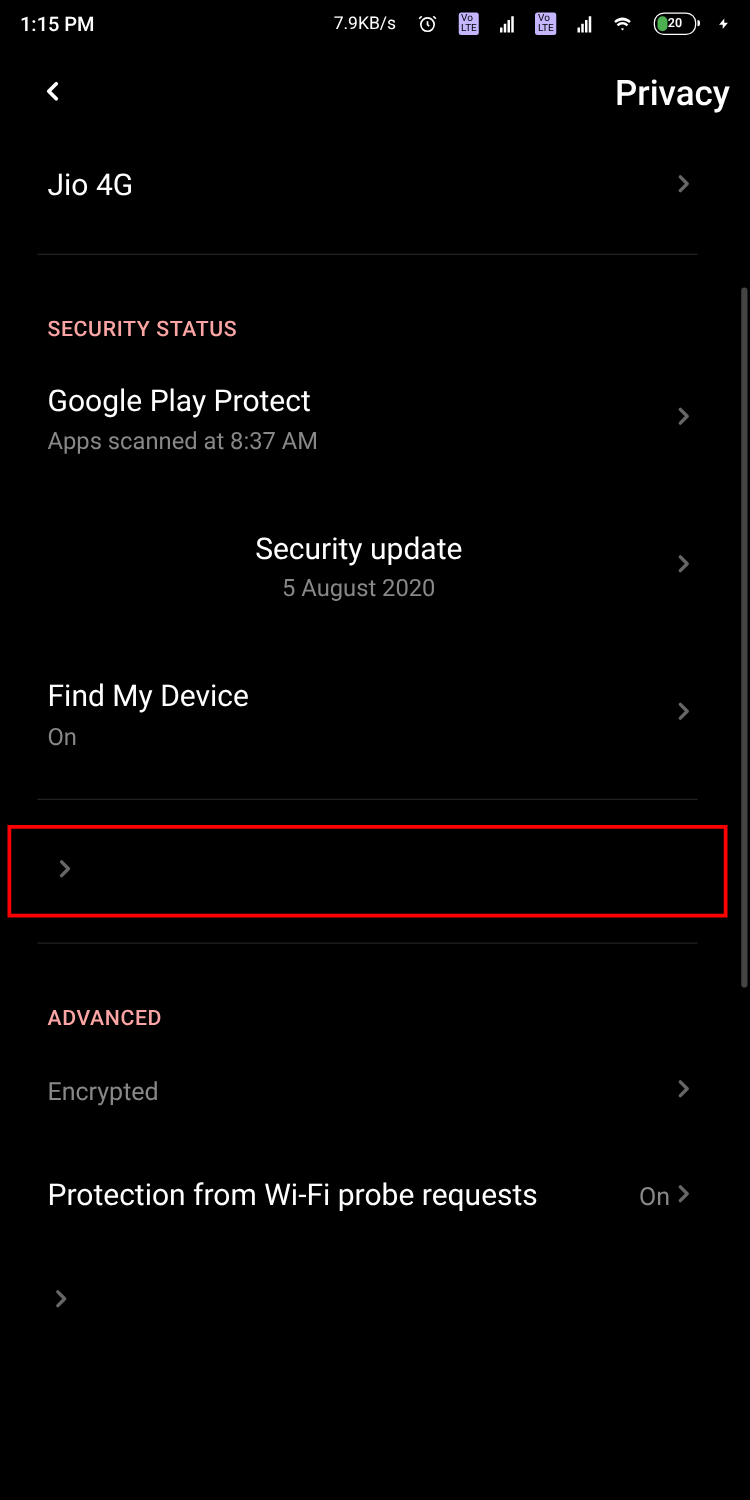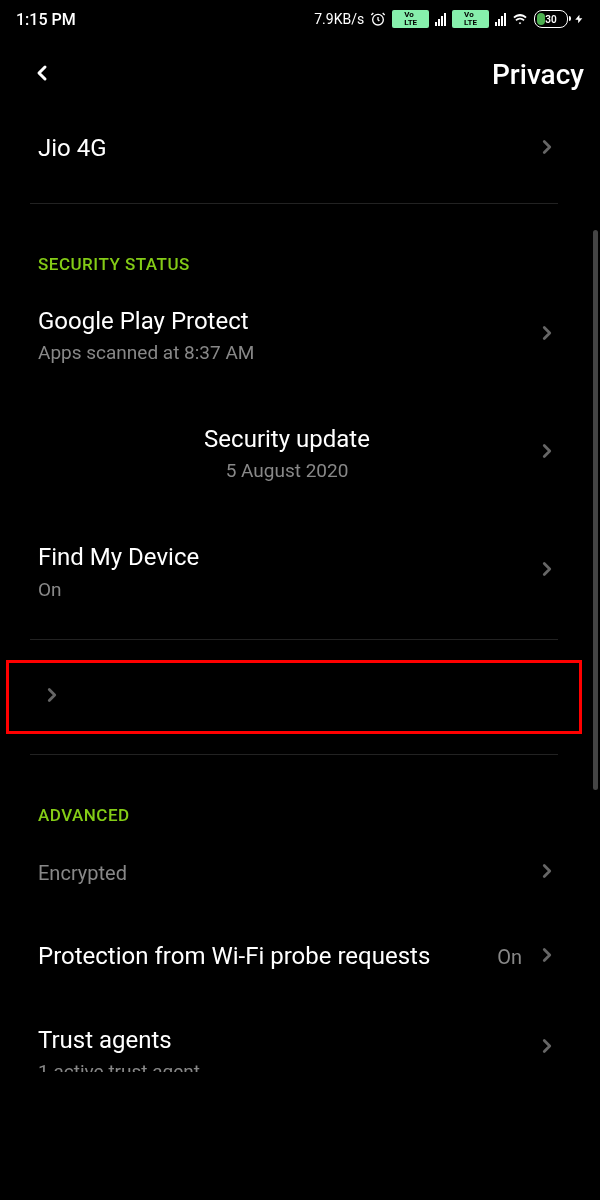--- a/index.html
+++ b/index.html
@@ -23,21 +23,21 @@
       padding: 8px 16px;
       font-size: 16px;
       height: 38px;
     }
     .status-left {
       font-weight: 500;
     }
     .status-right {
       display: flex;
       align-items: center;
-      gap: 6px;
+      gap: 17px;
       font-size: 14px;
     }
     .status-icon {
       display: inline-flex;
       align-items: center;
     }
     .battery {
       display: inline-flex;
       align-items: center;
       border: 1.5px solid #fff;
@@ -109,52 +109,51 @@
       line-height: 1.3;
     }
     .list-item-subtitle {
       font-size: 19px;
       color: #888;
       margin-top: 4px;
     }
     .list-item-value {
       font-size: 20px;
       color: #888;
-      margin-right: 14px;
     }
     .chevron {
       color: #666;
       flex-shrink: 0;
     }
     .section-header {
       padding: 30px 38px 14px 38px;
       font-size: 17px;
-      color: #84cc16;
+      color: #fca5a5;
       letter-spacing: 0.5px;
       font-weight: 500;
     }
     .divider {
       height: 1px;
       background: #222;
       margin: 20px 30px;
     }
     .highlight-box {
       border: 3px solid #ff0000;
       margin: 0 6px;
     }
     .highlight-box .list-item {
       padding-left: 32px;
       padding-right: 24px;
     }
     .lte-badge {
-      background: #86efac;
+      background: #c4b5fd;
       color: #000;
       font-size: 8px;
-      font-weight: bold;
-      padding: 1px 12px;
+      font-weight: normal;
+      padding: 1px 2px;
       border-radius: 2px;
       line-height: 1;
     }
     .signal-bars {
       display: inline-flex;
       align-items: flex-end;
       gap: 1px;
       height: 14px;
     }
     .signal-bars span {
@@ -202,21 +201,21 @@
         <span></span>
         <span></span>
       </span>
     <span class="status-icon">
       <svg width="16" height="16" viewBox="0 0 24 24" fill="#fff">
           <path d="M12 20l-2-2c1-1 3-1 4 0l-2 2zm-5-5l-2-2c4-4 10-4 14 0l-2 2c-3-3-7-3-10 0zm-3-4l-2-2c6-6 14-6 20 0l-2 2c-4-4-12-4-16 0z"></path>
         </svg>
     </span>
     <span class="battery">
       <span class="battery-fill"></span>
-      <span class="battery-text">30</span>
+      <span class="battery-text">20</span>
     </span>
     <span class="status-icon">
       <svg width="10" height="16" viewBox="0 0 24 24" fill="#fff">
           <path d="M13 2L3 14h7v8l10-12h-7V2z"></path>
         </svg>
     </span>
   </div>
 </div>
 
 <div class="header">
@@ -312,24 +311,20 @@
     </div>
     <span class="list-item-value">On</span>
     <span class="chevron">
       <svg width="22" height="22" viewBox="0 0 24 24" fill="none" stroke="currentColor" stroke-width="3" stroke-linecap="round" stroke-linejoin="round">
           <polyline points="9 18 15 12 9 6"></polyline>
         </svg>
     </span>
   </div>
 
   <div class="list-item" style="margin-top:16px;">
-    <div class="list-item-text">
-      <div class="list-item-title">Trust agents</div>
-      <div class="list-item-subtitle" style="overflow:hidden;height:12px;">1 active trust agent</div>
-    </div>
     <span class="chevron">
       <svg width="22" height="22" viewBox="0 0 24 24" fill="none" stroke="currentColor" stroke-width="3" stroke-linecap="round" stroke-linejoin="round">
           <polyline points="9 18 15 12 9 6"></polyline>
         </svg>
     </span>
   </div>
 
 </div>
 
 <div class="scrollbar-indicator"></div>

